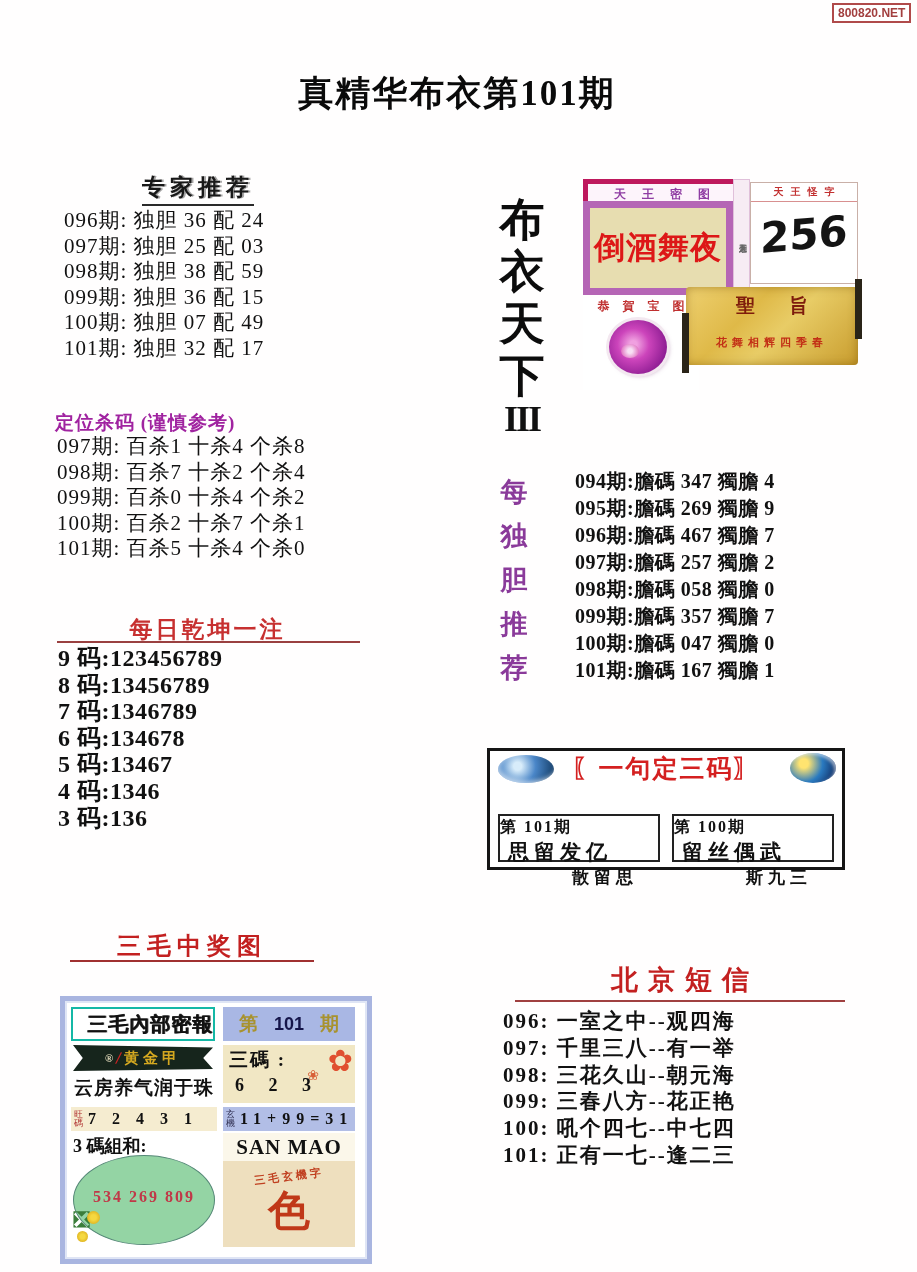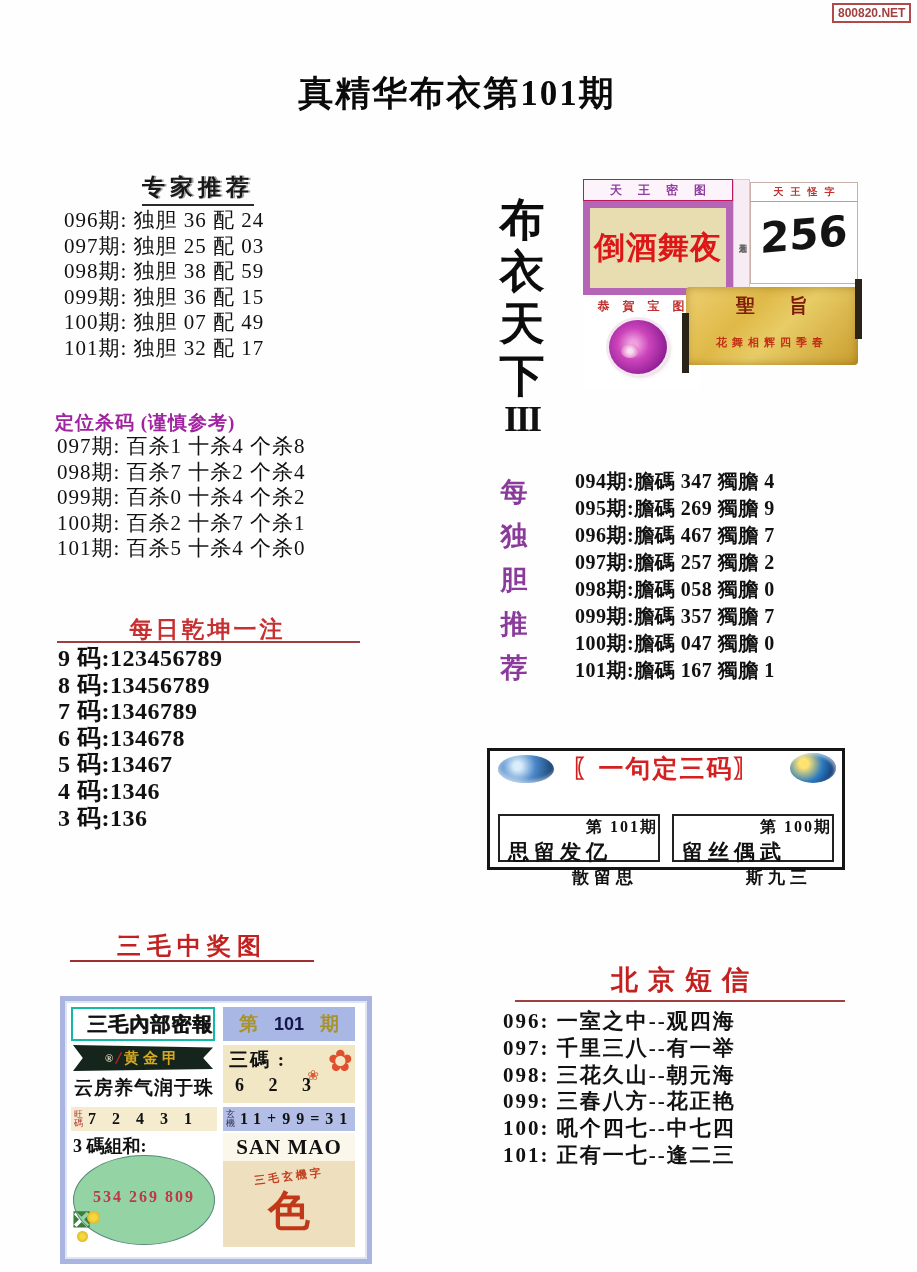--- a/index.html
+++ b/index.html
@@ -30,21 +30,21 @@
   .qiankun-header{left:55px;top:614px;width:305px;text-align:center;color:#c73030;
                   font-size:23px;font-weight:bold;letter-spacing:3px;}
   .qiankun-line{left:57px;top:641px;width:303px;height:2px;background:#9a4040;}
   .qiankun-rows{left:58px;top:645px;font-size:24px;font-weight:bold;line-height:26.6px;letter-spacing:0.5px;}
 
   
   .buyi-col{left:494px;top:194px;width:56px;text-align:center;}
   .buyi-char{font-size:45px;font-weight:bold;line-height:52px;color:#0c0c0c;}
   .buyi-roman{left:498px;top:398px;width:48px;text-align:center;font-size:36px;font-weight:bold;letter-spacing:-2px;}
 
-  .img1-header{left:583px;top:179px;width:148px;height:20px;background:#fdf4fb;border:1px solid #be185d;
+  .img1-header{left:583px;top:179px;width:148px;height:20px;background:#fdf4fb;border:5px solid #be185d;
                color:#8f3da3;font-size:12px;font-weight:bold;letter-spacing:16px;text-align:center;line-height:20px;
                text-indent:16px;overflow:hidden;}
   .img1-body{left:583px;top:201px;width:136px;height:80px;background:#e7ddb0;border:7px solid #b565b5;
              display:flex;align-items:center;justify-content:center;
              font-size:31px;font-weight:bold;color:#dd1717;letter-spacing:1px;}
   .img1-side{left:733px;top:179px;width:15px;height:116px;background:#f7ecf4;border:1px solid #e0c0da;
              writing-mode:vertical-rl;font-size:8px;color:#666;text-align:center;line-height:13px;}
   .img2{left:750px;top:182px;width:106px;height:100px;background:#fff;border:1px solid #c9b0a8;}
   .img2-header{width:100%;text-align:center;color:#c23030;font-size:10px;font-weight:bold;letter-spacing:7px;
                border-bottom:1px solid #d89090;padding:2px 0;text-indent:7px;}
@@ -80,21 +80,21 @@
   .yiju-title{width:100%;text-align:center;color:#d42020;font-size:25px;font-weight:bold;
               letter-spacing:2px;line-height:36px;}
   .logo-left{position:absolute;left:8px;top:4px;width:56px;height:28px;border-radius:50%;
              background:radial-gradient(circle at 35% 40%,#d8ecfa 10%,#4a86c8 45%,#18436f 90%);
              box-shadow:inset 2px -2px 4px rgba(255,255,255,0.6);}
   .logo-right{position:absolute;right:6px;top:2px;width:46px;height:30px;border-radius:50%;
               background:radial-gradient(circle at 30% 35%,#ffe470 12%,#2a7ac0 50%,#102a60 90%);
               box-shadow:inset -2px 2px 3px rgba(255,255,255,0.5);}
   .yiju-cols{position:absolute;left:0;top:63px;width:100%;height:50px;display:flex;justify-content:space-between;padding:0 8px;box-sizing:border-box;}
   .yiju-cell{width:162px;height:48px;border:2px solid #222;box-sizing:border-box;}
-  .yiju-period{text-align:right;font-size:16px;font-weight:bold;letter-spacing:2px;margin-top:1px;}
+  .yiju-period{text-align:left;font-size:16px;font-weight:bold;letter-spacing:2px;margin-top:1px;}
   .yiju-l1{font-size:21px;font-weight:bold;letter-spacing:5px;padding-left:8px;}
   .yiju-l2{font-size:17px;font-weight:bold;letter-spacing:5px;padding-left:72px;}
 
   
   .sanmao-header{left:72px;top:930px;width:240px;text-align:center;color:#c32020;
                  font-size:24px;font-weight:bold;letter-spacing:6px;}
   .sanmao-line{left:70px;top:960px;width:244px;height:2px;background:#a03030;}
   .sanmao-box{left:60px;top:996px;width:302px;height:258px;border:5px solid #a9b5e0;background:#fff;
               box-shadow:inset 0 0 0 2px #dfe5f5;}
   .sm-cell{position:absolute;box-sizing:border-box;}

